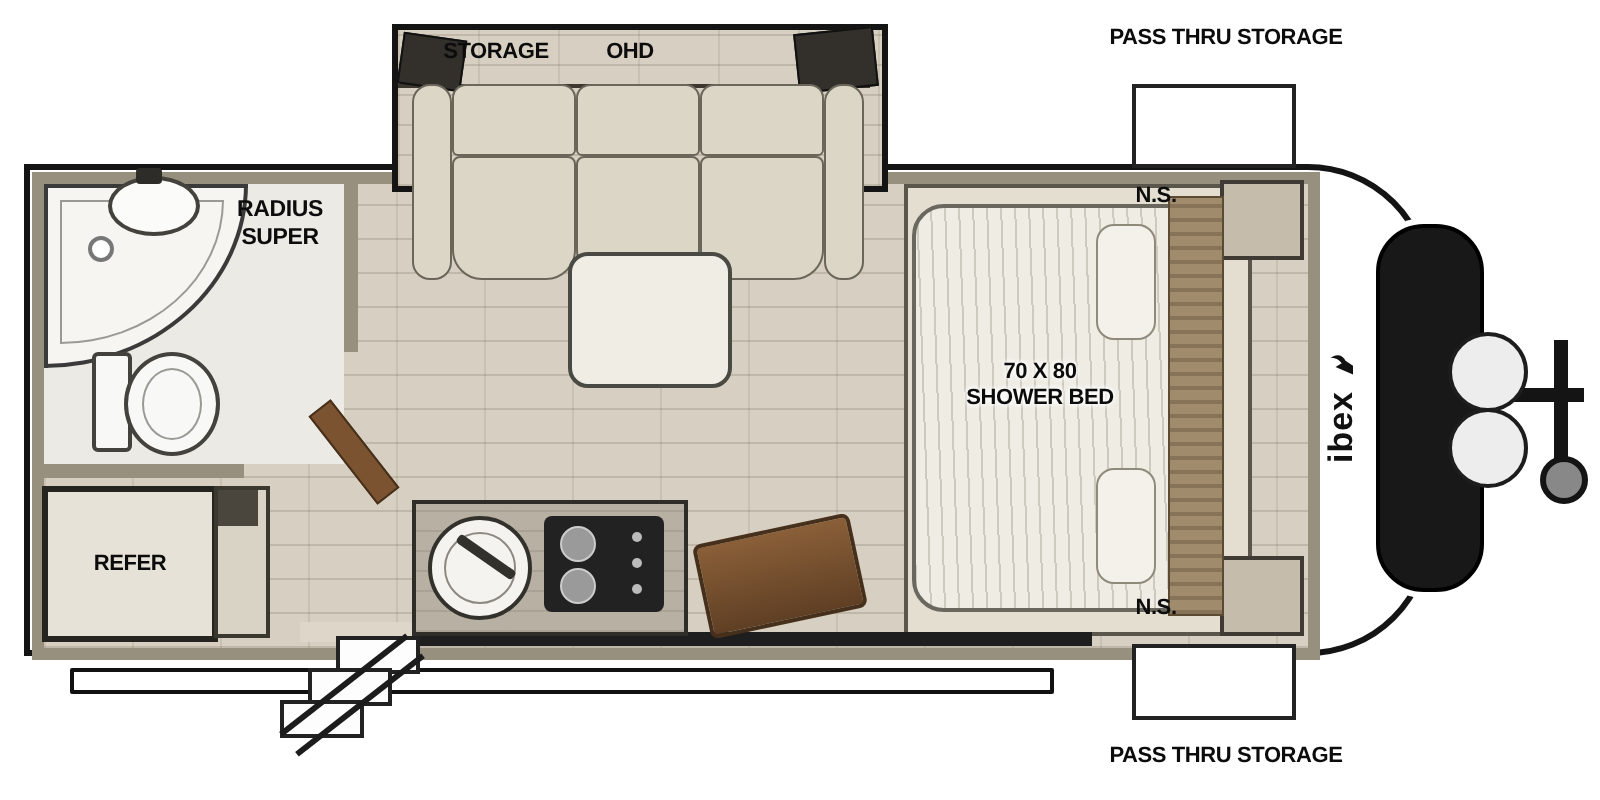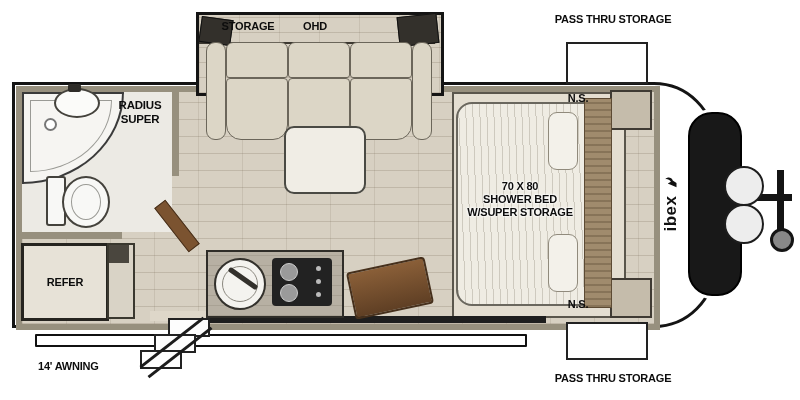--- a/index.html
+++ b/index.html
@@ -107,21 +107,20 @@
 </style>
 </head>
 <body>
 
 <div class="scene">
 
   <div class="abs hull"></div>
   <div class="abs floor"></div>
 
   <div class="abs awning"></div>
-  <div class="lbl" style="left:38px;top:360px;width:110px;text-align:left;">14' AWNING</div>
 
   <div class="abs slideout wood"></div>
   <div class="abs corner-block" style="left:200px;top:18px;width:30px;height:24px;transform:rotate(8deg);"></div>
   <div class="abs corner-block" style="left:398px;top:15px;width:38px;height:28px;transform:rotate(-6deg);"></div>
   <div class="lbl" style="left:218px;top:20px;width:60px;">STORAGE</div>
   <div class="lbl" style="left:294px;top:20px;width:42px;text-align:center;">OHD</div>
   <div class="abs slide-divider"></div>
 
   <div class="abs sofa-part sofa-arm" style="left:206px;top:42px;"></div>
   <div class="abs sofa-part sofa-arm" style="left:412px;top:42px;"></div>
@@ -176,21 +175,20 @@
   <div class="abs pillow" style="left:548px;top:112px;"></div>
   <div class="abs pillow" style="left:548px;top:234px;"></div>
   <div class="abs headboard"></div>
   <div class="abs nightstand" style="left:610px;top:90px;"></div>
   <div class="abs nightstand" style="left:610px;top:278px;"></div>
   <div class="lbl" style="left:556px;top:92px;width:44px;">N.S.</div>
   <div class="lbl" style="left:556px;top:298px;width:44px;">N.S.</div>
   <div class="lbl halo" style="left:449px;top:180px;width:142px;">
     <span>70 X 80</span><br>
     <span>SHOWER BED</span><br>
-    <span>W/SUPER STORAGE</span>
   </div>
 
   <div class="abs brandmark">
     <span>ibex</span>
     <svg width="15" height="15" viewBox="0 0 24 24">
       <path d="M6 20 L12 6 L15 11 C18 9 20 5 19 2 C23 6 22 12 17 14 L13 20 Z" fill="#111"></path>
     </svg>
   </div>
   <div class="abs frontpanel"></div>
   <div class="abs tank" style="left:724px;top:166px;"></div>

